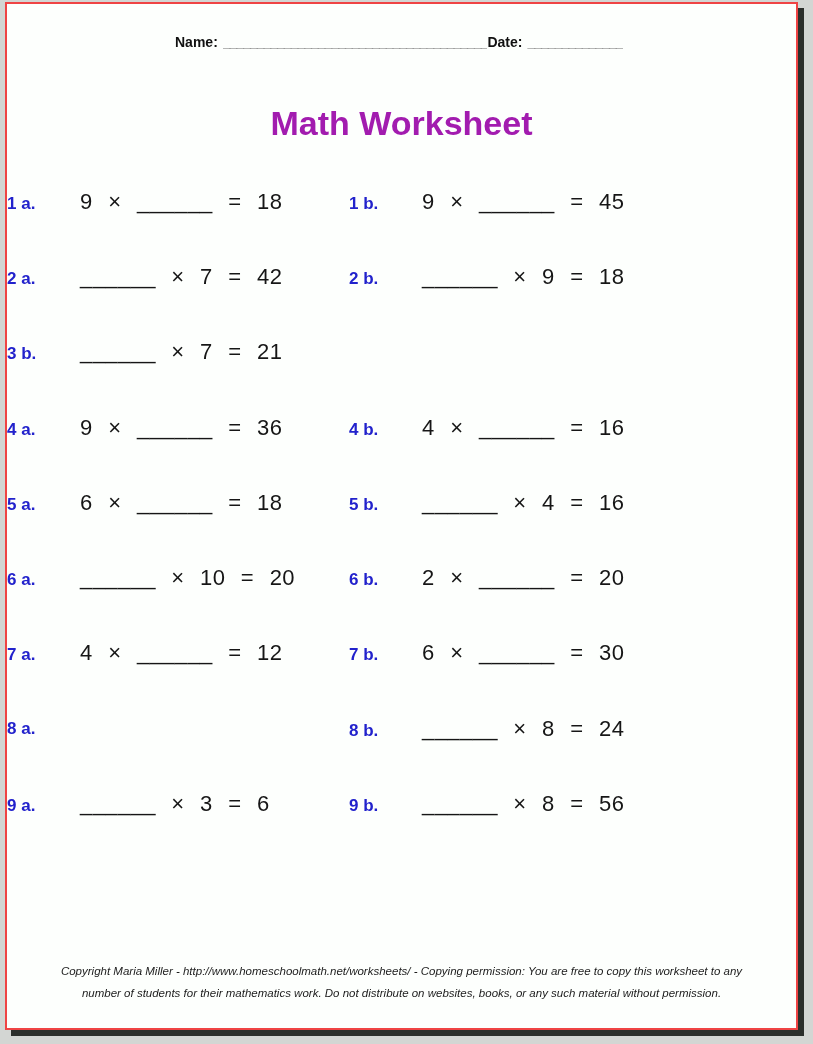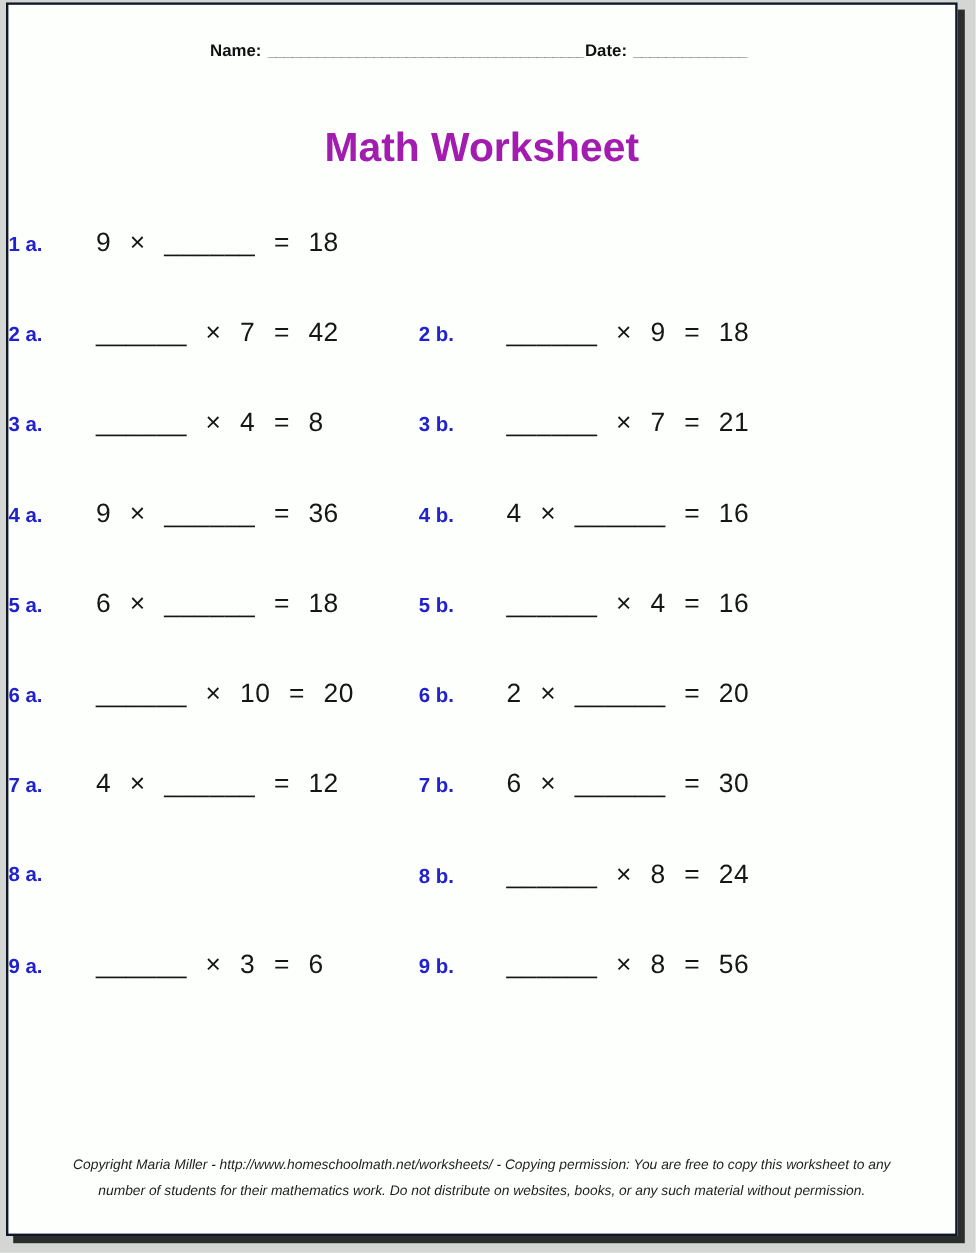--- a/index.html
+++ b/index.html
@@ -8,21 +8,21 @@
     background:#d3d6d3;
     font-family:"Liberation Sans", sans-serif;
     position:relative;
     overflow:hidden;
   }
   .page{
     position:absolute;left:5px;top:2px;
     width:793px;height:1028px;
     box-sizing:border-box;
     background:#fdfffd;
-    border:2px solid #0f172a;
+    border:2px solid #ef4444;
     box-shadow:6px 6px 0 #2b2f2b;
   }
   .hdr{
     position:absolute;top:30px;left:168px;right:20px;
     display:flex;align-items:baseline;
     font-size:14px;font-weight:bold;color:#111;
     white-space:nowrap;
   }
   .hline{
     color:#828282;font-weight:bold;
@@ -75,38 +75,38 @@
 
   <div class="title">Math Worksheet</div>
 
   <div class="probs">
 
     <div class="prow">
       <div class="cell col-a">
         <span class="plabel">1 a.</span>
         <span class="peq">9 × ______ = 18</span>
       </div>
+      <div class="cell col-b">
+        <span class="plabel">1 b.</span>
+        <span class="peq">9 × ______ = 45</span>
+      </div>
     </div>
 
     <div class="prow">
       <div class="cell col-a">
         <span class="plabel">2 a.</span>
         <span class="peq">______ × 7 = 42</span>
       </div>
       <div class="cell col-b">
         <span class="plabel">2 b.</span>
         <span class="peq">______ × 9 = 18</span>
       </div>
     </div>
 
     <div class="prow">
-      <div class="cell col-a">
-        <span class="plabel">3 a.</span>
-        <span class="peq">______ × 4 = 8</span>
-      </div>
       <div class="cell col-b">
         <span class="plabel">3 b.</span>
         <span class="peq">______ × 7 = 21</span>
       </div>
     </div>
 
     <div class="prow">
       <div class="cell col-a">
         <span class="plabel">4 a.</span>
         <span class="peq">9 × ______ = 36</span>

